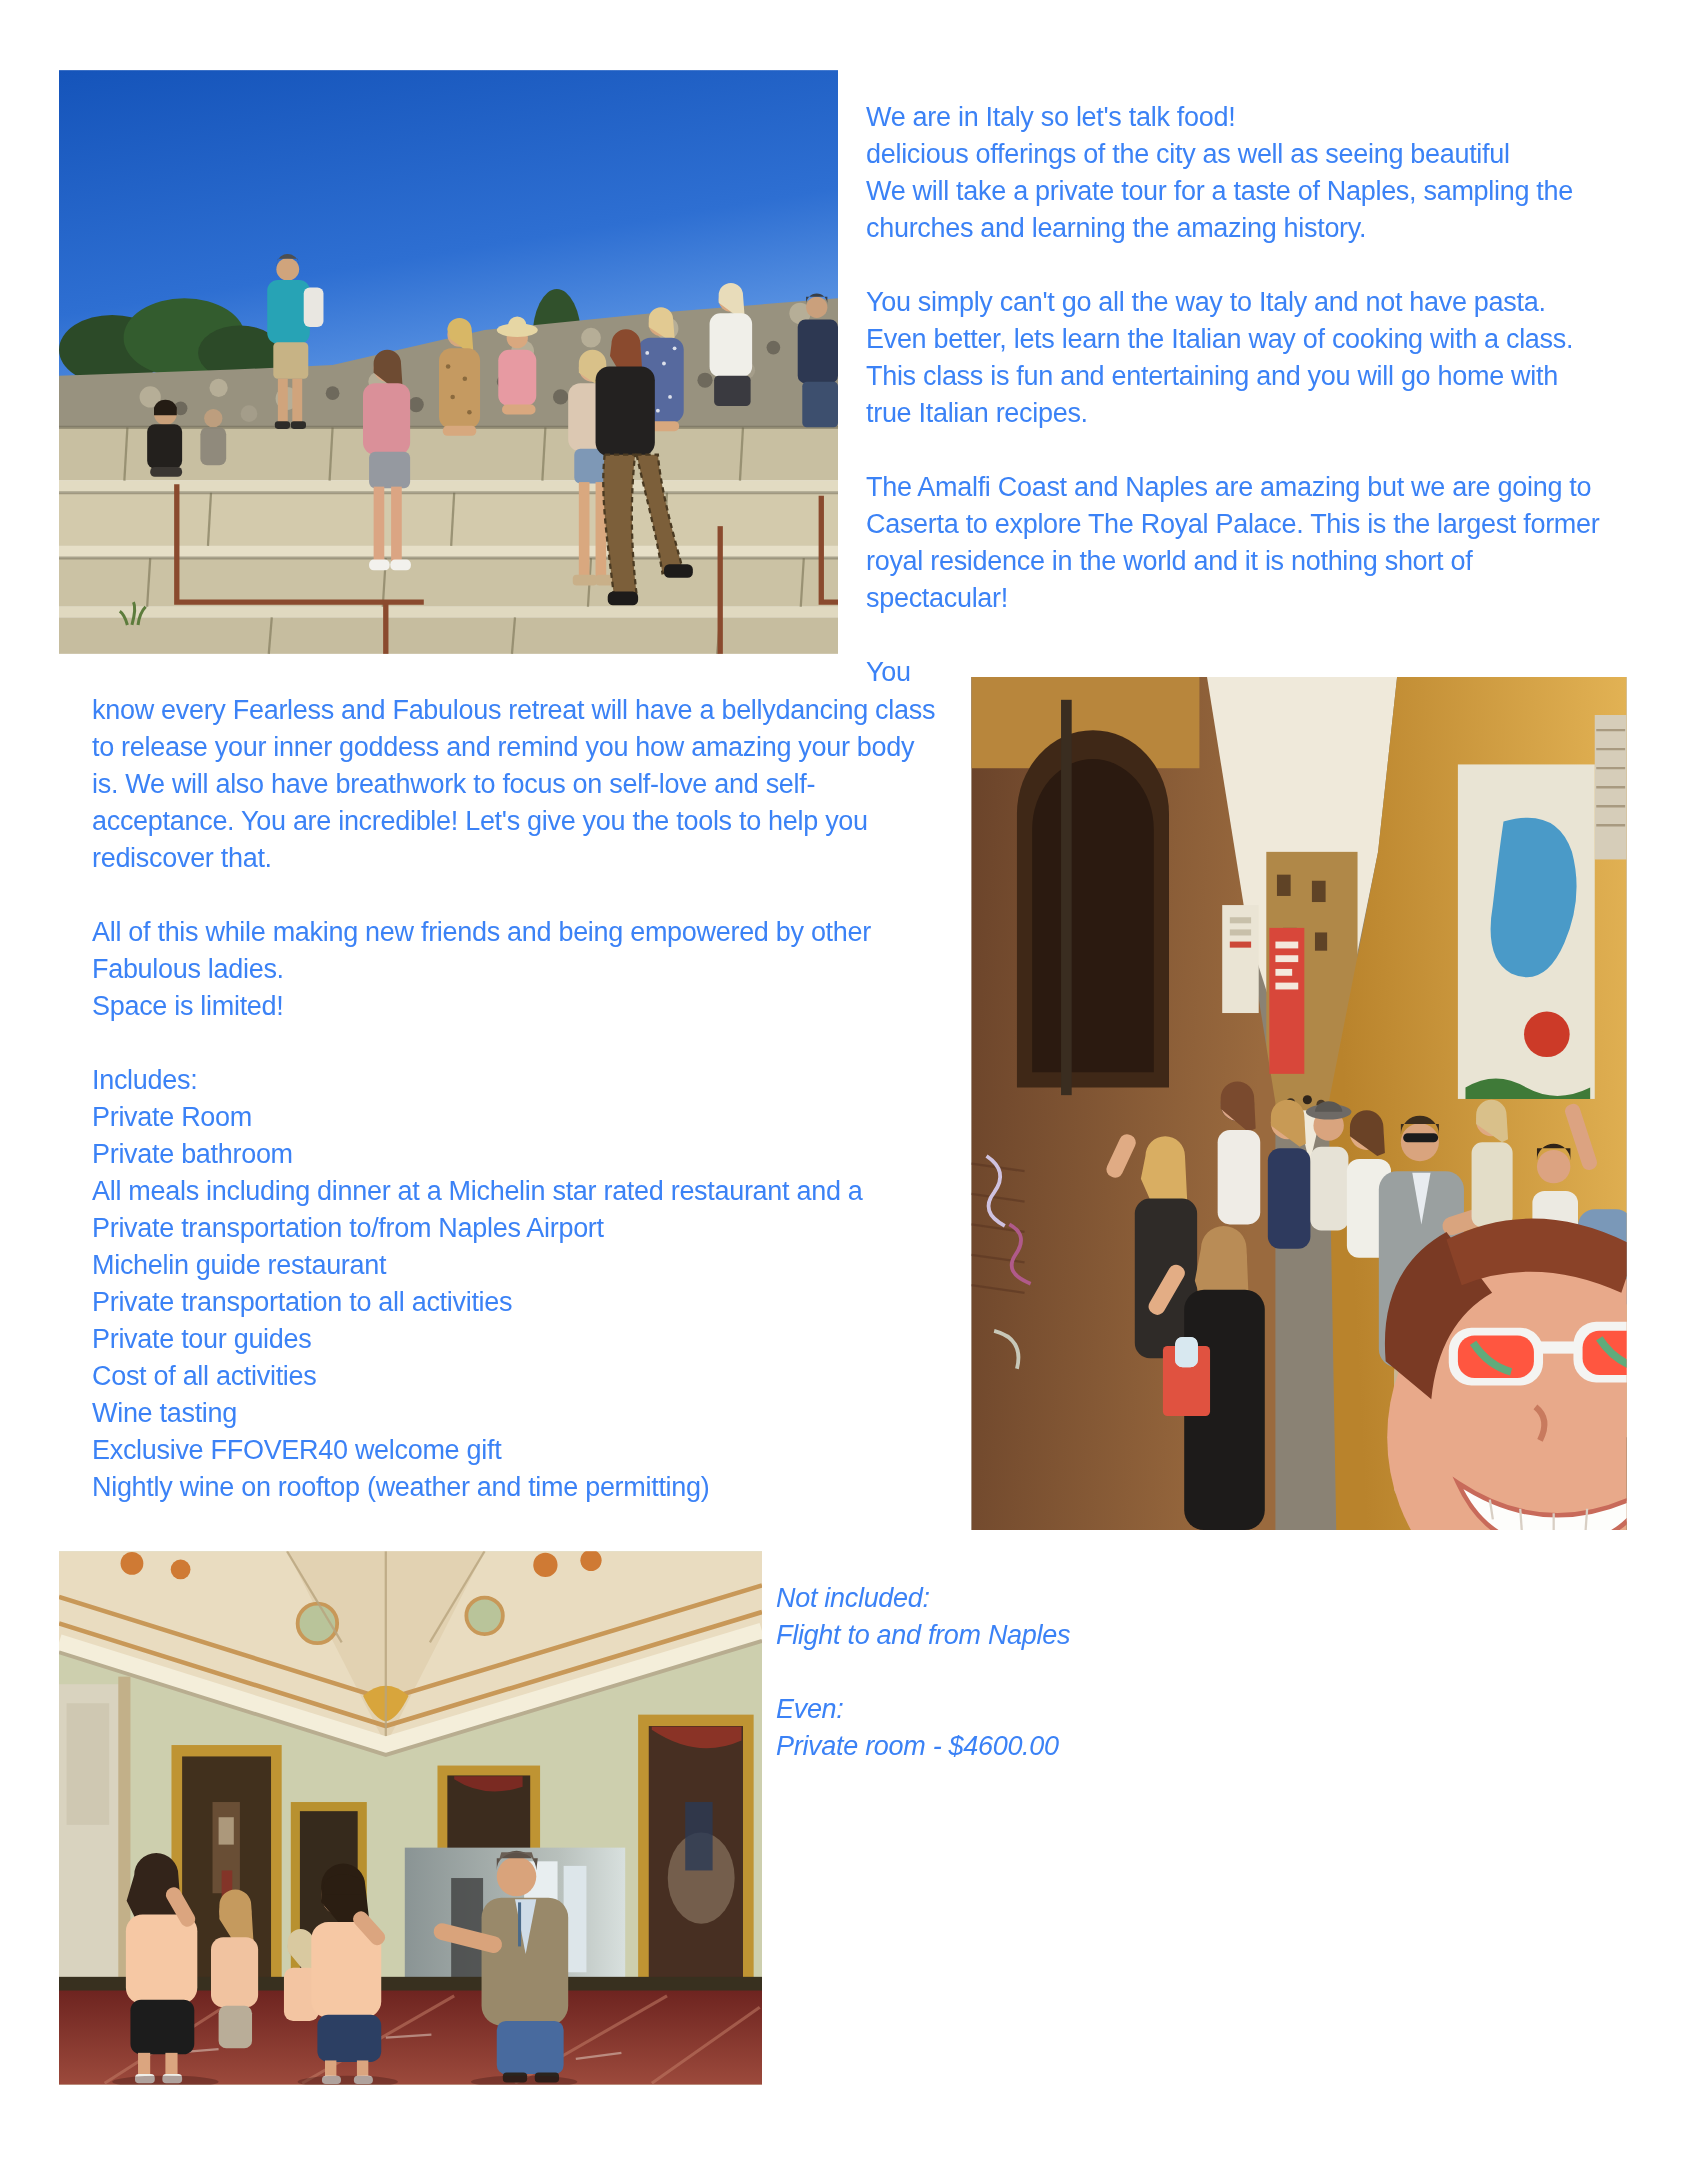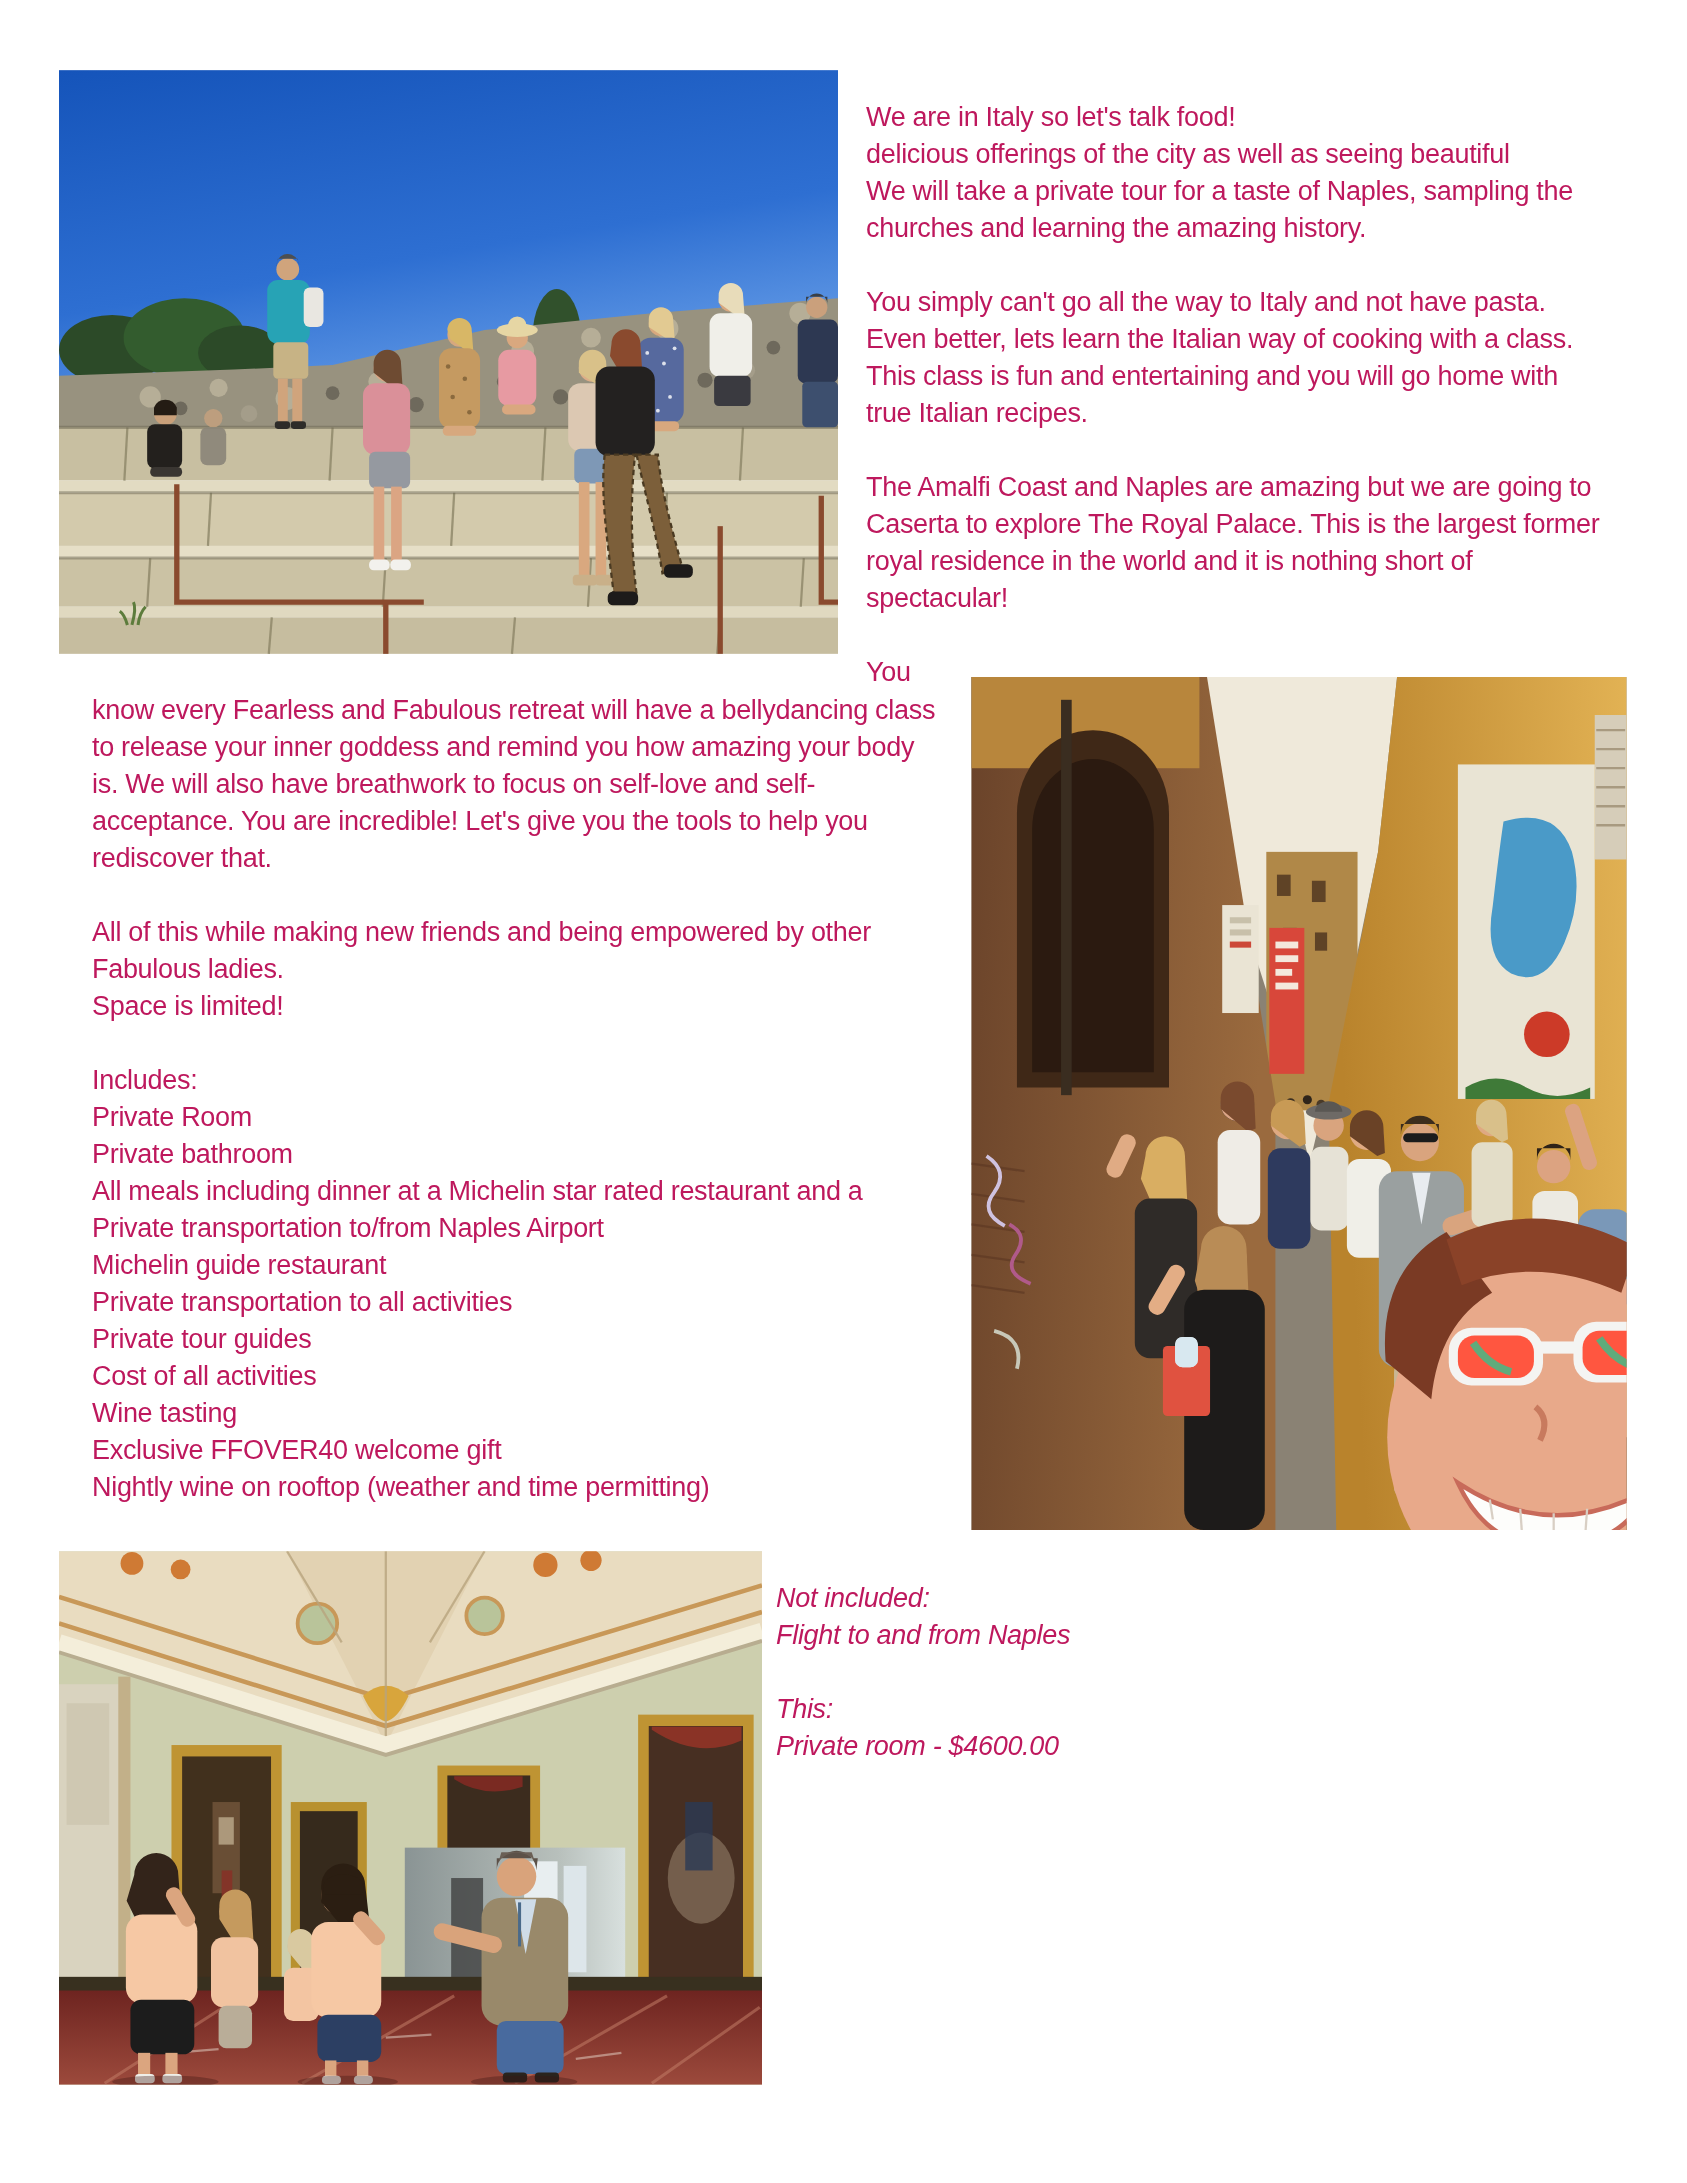--- a/index.html
+++ b/index.html
@@ -1,21 +1,21 @@
 <!DOCTYPE html>
 <html style="font-size:12px"><head>
 <meta charset="utf-8">
 <style>
   html,body{margin:0;padding:0;background:#9a9a9a;}
   .page{
     position:relative;
     width:1687px;height:2183px;
     background:#ffffff;
     font-family:"Liberation Sans",sans-serif;
-    color:#be185d;
+    color:#3b82f6;
     overflow:hidden;
   }
   .tcol{position:absolute;}
   .tcol .tline{
     font-size:27px;
     line-height:37px;
     height:37px;
     letter-spacing:-0.3px;
     white-space:pre;
   }
@@ -581,18 +581,18 @@
         <ellipse cx="380" cy="698" rx="66" ry="8" fill="#3a1511" opacity="0.35"></ellipse>
         <ellipse cx="612" cy="698" rx="70" ry="8" fill="#3a1511" opacity="0.35"></ellipse>
       </g>
     </g>
   </svg>
 
   <div class="tcol" style="left:776px;top:1580px;width:578px;font-style:italic;">
       <div class="tline">Not included:</div>
       <div class="tline">Flight to and from Naples</div>
       <div class="tline">&nbsp;</div>
-      <div class="tline">This:</div>
+      <div class="tline">Even:</div>
       <div class="tline">Private room - $4600.00</div>
     </div>
 
 </div>
 
 
 </body></html>

